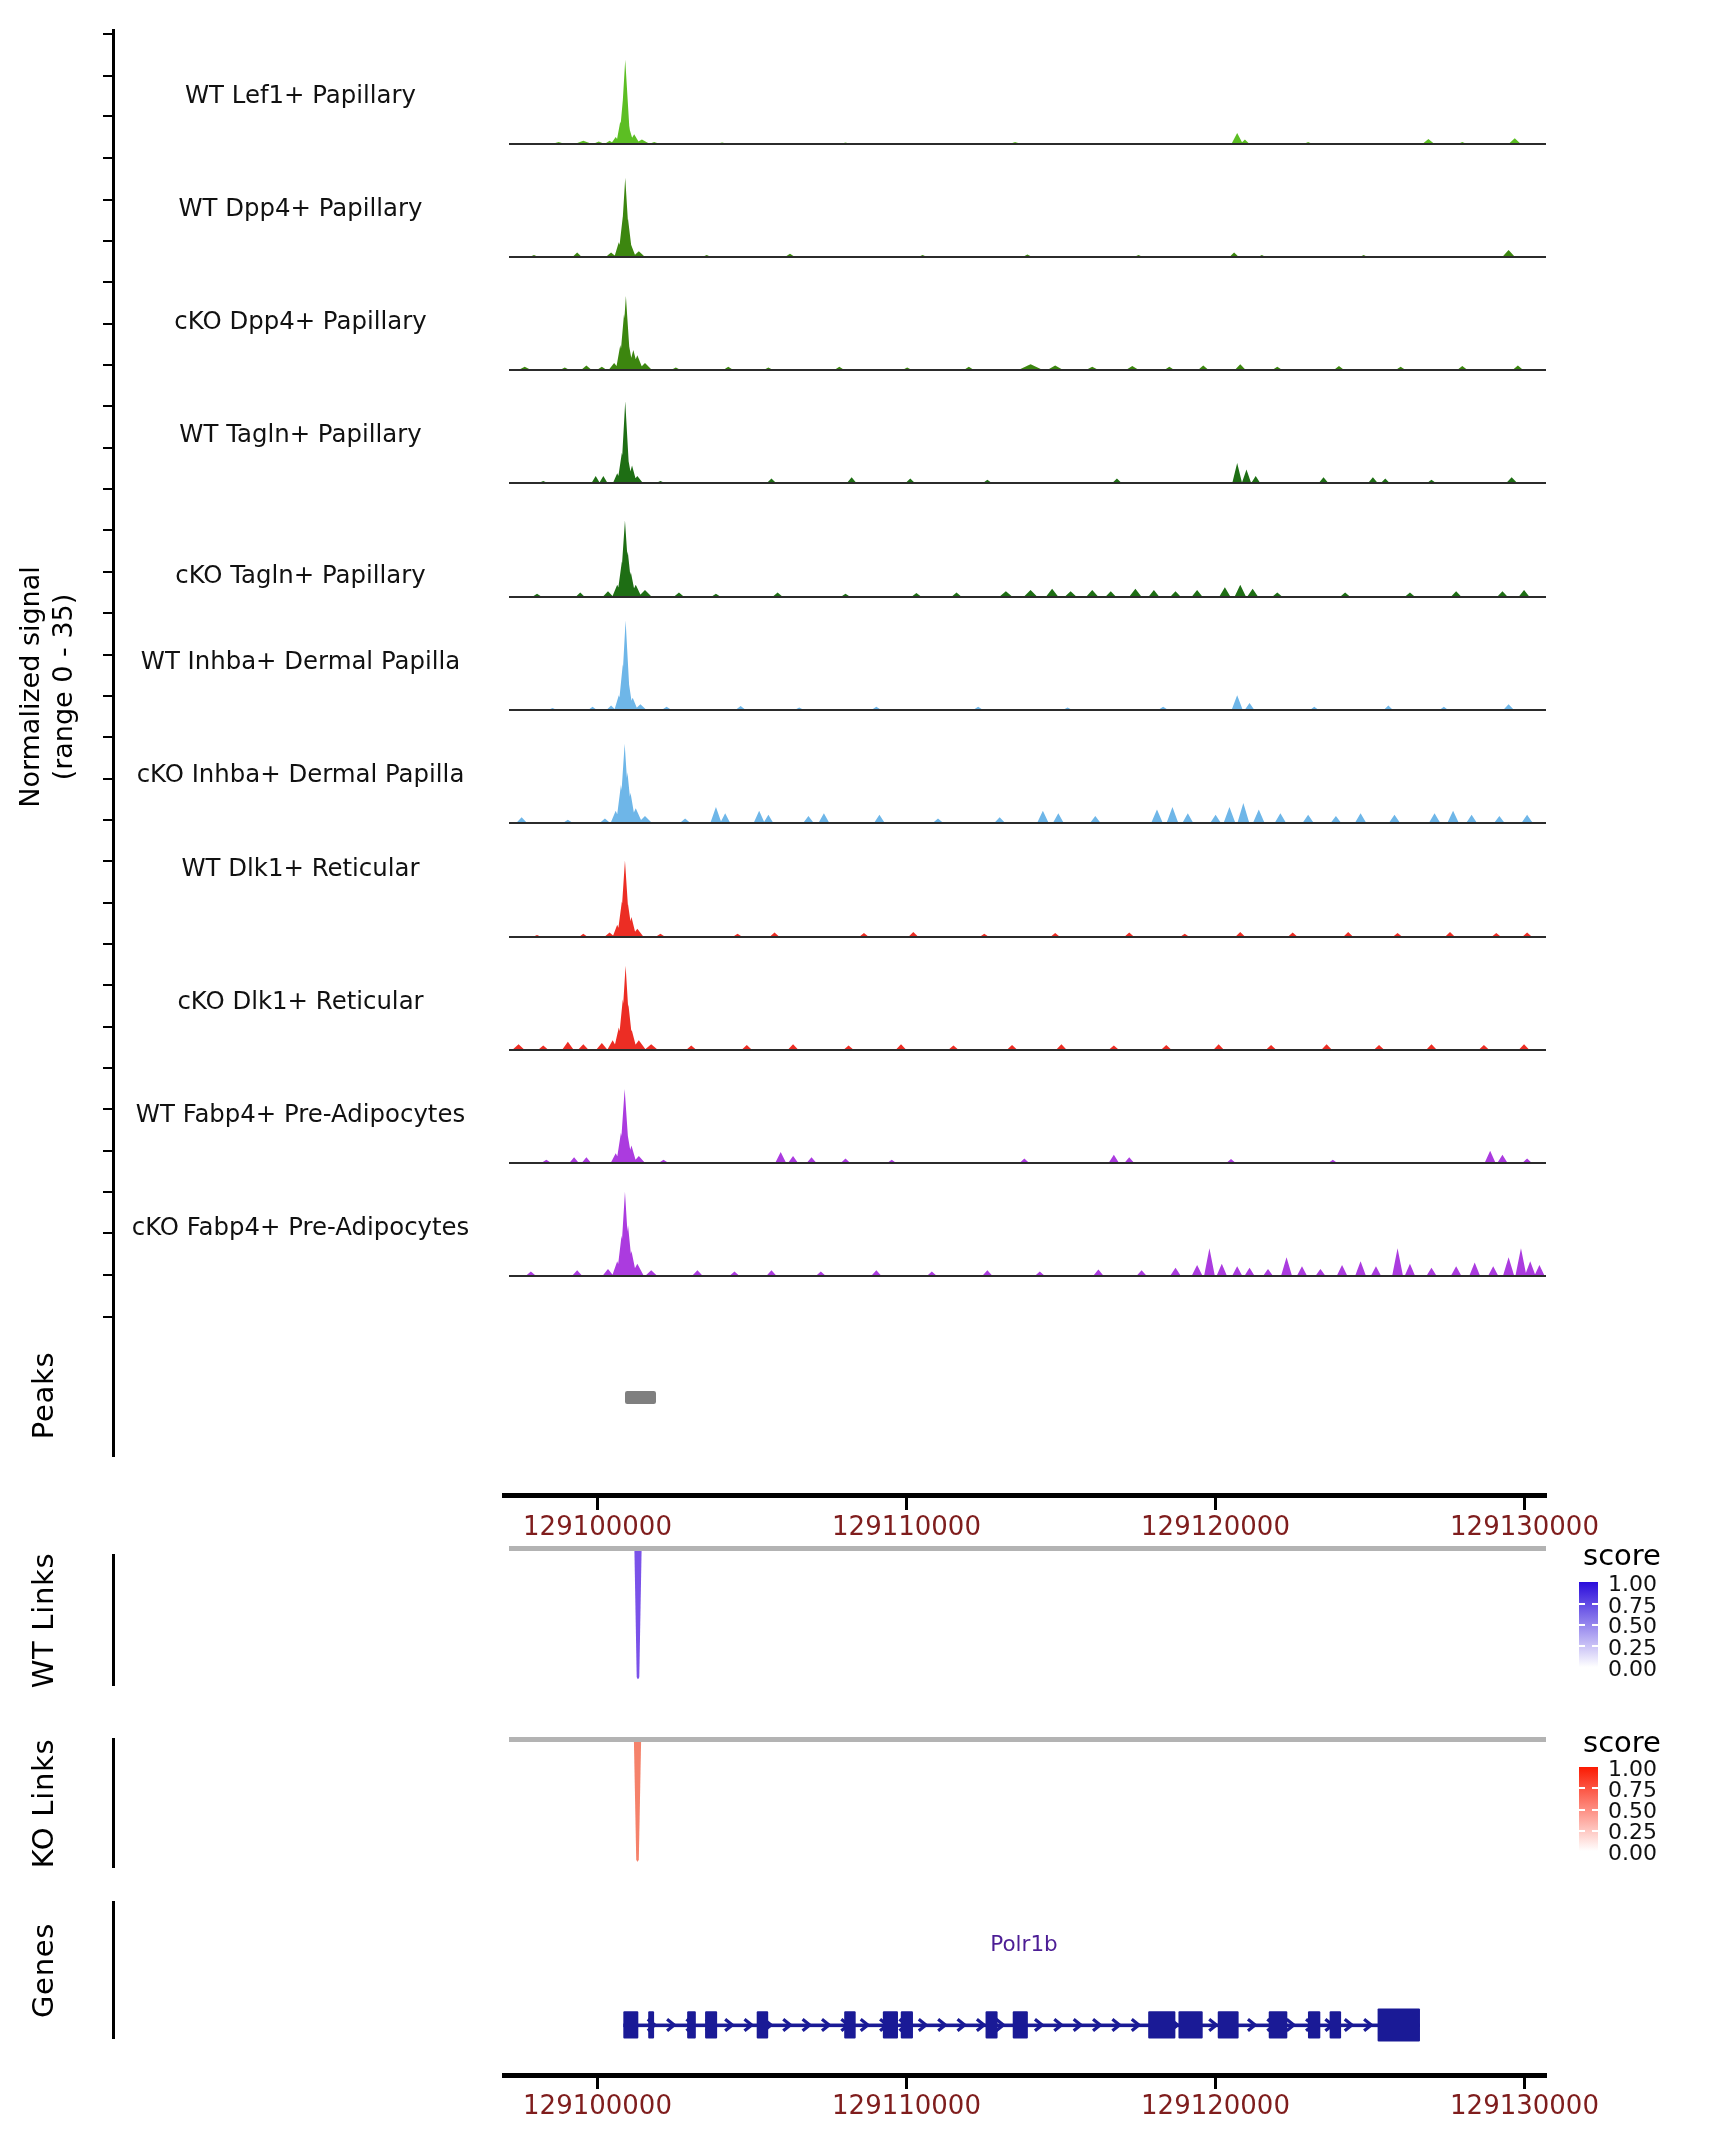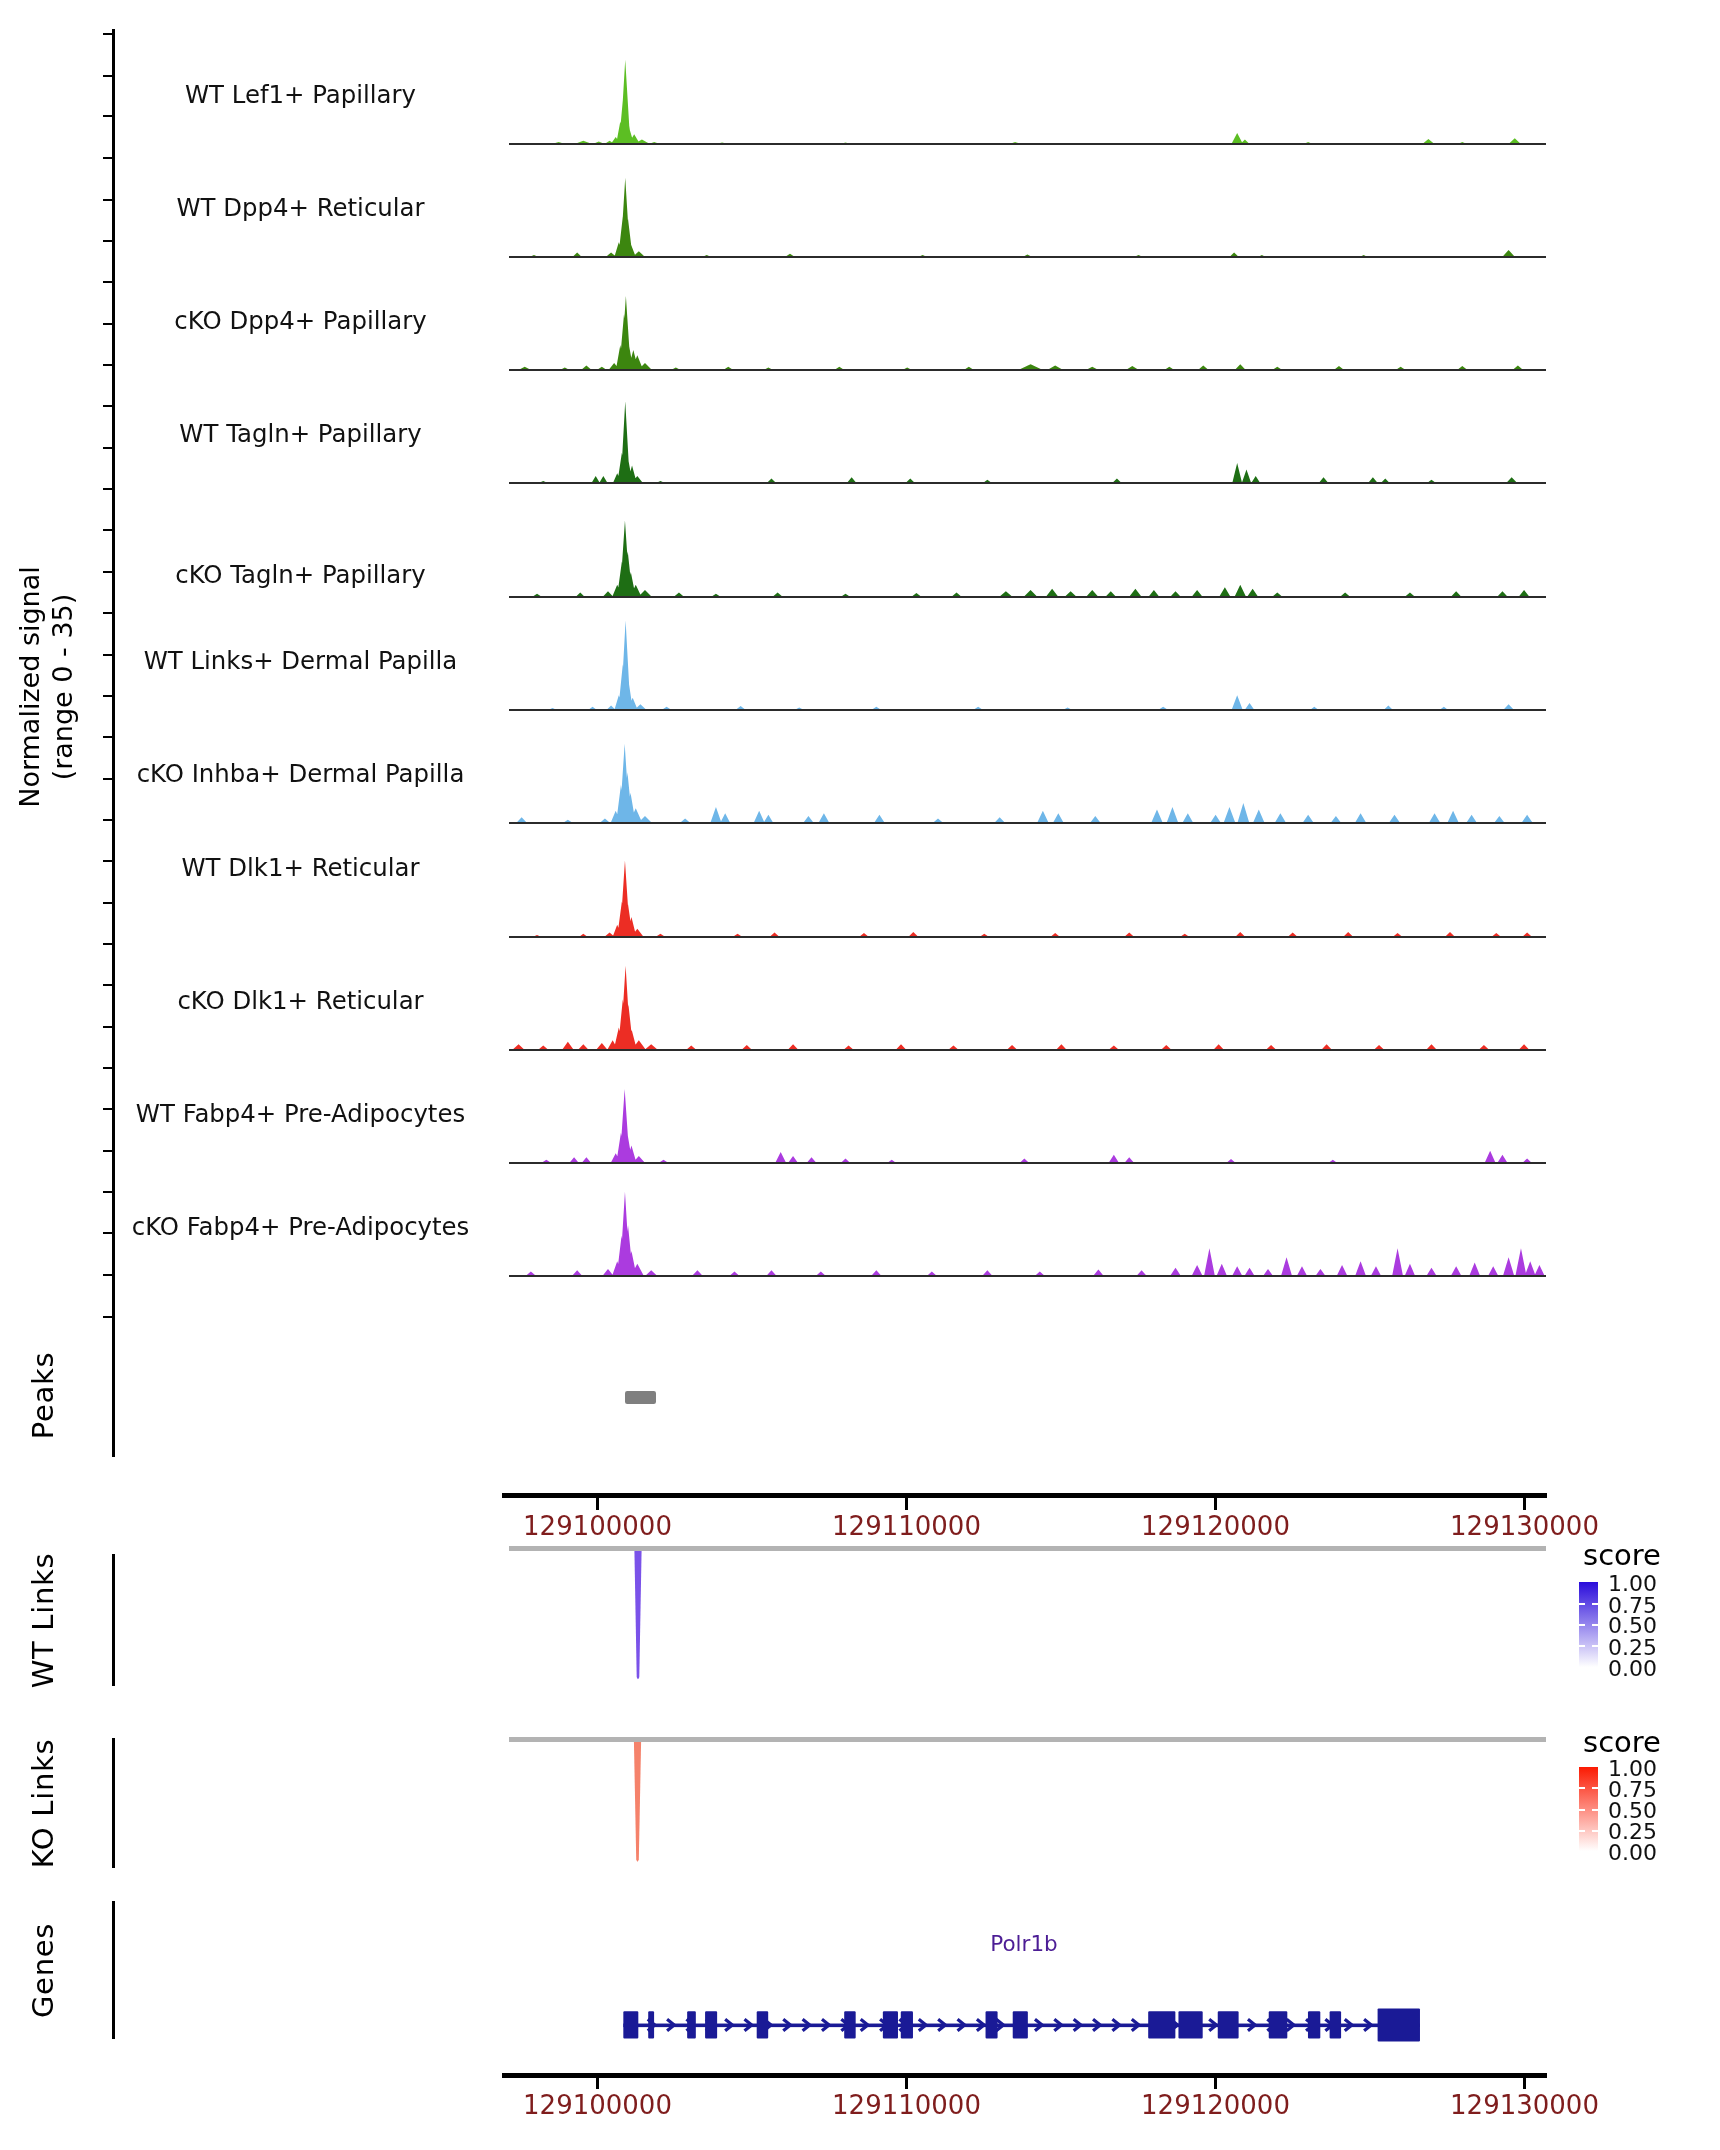--- a/index.html
+++ b/index.html
@@ -76,41 +76,41 @@
     <div>Normalized signal</div>
     <div>(range 0 - 35)</div>
   </div>
 
   <div id="tracks">
       <div class="track-label" style="top: 80px;">WT Lef1+ Papillary</div>
       <svg width="1032" height="93" class="track-svg" style="left: 513px; top: 52px;" viewBox="0 0 1440 130">
         <path d="M0,129.5L49.6,129.5L62.5,125.9L75.4,129.5L81.9,129.5L97.0,124.1L112.1,129.5L107.8,129.5L118.6,125.2L129.3,129.5L125.0,129.5L133.7,124.1L142.3,129.5L134.7,129.5L142.3,118.7L149.8,129.5L142.7,129.5L148.7,97.1L154.8,129.5L146.6,129.5L153.1,57.5L159.5,129.5L148.5,129.5L155.6,10.7L162.8,129.5L152.2,129.5L158.7,86.3L165.1,129.5L155.2,129.5L161.7,107.9L168.1,129.5L159.5,129.5L168.1,115.1L176.8,129.5L166.0,129.5L178.9,122.3L191.9,129.5L185.4,129.5L196.2,125.9L206.9,129.5L278.1,129.5L291.0,126.6L304.0,129.5L452.7,129.5L463.5,126.6L474.3,129.5L689.8,129.5L700.6,125.9L711.4,129.5L1002.4,129.5L1011.0,113.3L1019.6,129.5L1014.3,129.5L1021.8,122.3L1029.3,129.5L1101.6,129.5L1110.2,125.9L1118.8,129.5L1268.6,129.5L1278.3,121.6L1288.0,129.5L1317.1,129.5L1325.7,125.9L1334.4,129.5L1389.3,129.5L1399.0,120.5L1408.7,129.5L1440,129.5Z" fill="#5cbe23"></path>
       </svg>
       <div class="baseline" style="left: 509px; width: 1037px; top: 143px;"></div>
-      <div class="track-label" style="top: 193px;">WT Dpp4+ Reticular</div>
+      <div class="track-label" style="top: 193px;">WT Dpp4+ Papillary</div>
       <svg width="1032" height="93" class="track-svg" style="left: 513px; top: 165px;" viewBox="0 0 1440 130">
         <path d="M0,129.5L19.4,129.5L28.0,125.9L36.6,129.5L80.8,129.5L88.4,122.3L95.9,129.5L127.2,129.5L135.8,122.3L144.4,129.5L140.1,129.5L146.6,107.9L153.1,129.5L145.7,129.5L152.2,71.9L158.7,129.5L148.7,129.5L155.6,17.9L162.5,129.5L153.1,129.5L159.5,75.5L166.0,129.5L156.9,129.5L163.8,111.5L170.7,129.5L164.9,129.5L174.6,120.5L184.3,129.5L260.8,129.5L269.5,125.9L278.1,129.5L377.2,129.5L385.9,124.1L394.5,129.5L562.6,129.5L571.3,125.9L579.9,129.5L709.2,129.5L717.8,125.2L726.5,129.5L864.4,129.5L873.1,125.9L881.7,129.5L999.2,129.5L1006.7,122.3L1014.3,129.5L1038.0,129.5L1045.5,125.9L1053.1,129.5L1180.2,129.5L1187.8,125.9L1195.3,129.5L1380.7,129.5L1390.4,118.7L1400.1,129.5L1440,129.5Z" fill="#3c860f"></path>
       </svg>
       <div class="baseline" style="left: 509px; width: 1037px; top: 256px;"></div>
       <div class="track-label" style="top: 306px;">cKO Dpp4+ Papillary</div>
       <svg width="1032" height="93" class="track-svg" style="left: 513px; top: 278px;" viewBox="0 0 1440 130">
         <path d="M0,129.5L4.3,129.5L15.1,124.1L25.9,129.5L62.5,129.5L71.1,125.2L79.8,129.5L92.7,129.5L101.3,122.3L109.9,129.5L114.3,129.5L122.9,124.1L131.5,129.5L131.5,129.5L140.1,118.7L148.7,129.5L142.3,129.5L148.7,93.5L155.2,129.5L147.0,129.5L153.9,50.3L160.8,129.5L149.6,129.5L156.5,25.1L163.4,129.5L154.3,129.5L160.8,93.5L167.3,129.5L159.3,129.5L166.9,100.7L174.4,129.5L163.8,129.5L172.5,107.9L181.1,129.5L172.5,129.5L183.2,118.7L194.0,129.5L217.7,129.5L226.3,125.2L235.0,129.5L291.0,129.5L299.6,124.1L308.3,129.5L347.1,129.5L355.7,125.2L364.3,129.5L446.2,129.5L454.9,124.1L463.5,129.5L541.1,129.5L549.7,125.2L558.3,129.5L627.3,129.5L635.9,124.1L644.6,129.5L702.8,129.5L722.2,120.5L741.6,129.5L743.7,129.5L756.6,122.3L769.6,129.5L797.6,129.5L808.4,124.1L819.2,129.5L853.7,129.5L864.4,123.0L875.2,129.5L907.5,129.5L916.2,124.1L924.8,129.5L955.0,129.5L963.6,122.3L972.2,129.5L1006.7,129.5L1015.3,120.5L1024.0,129.5L1058.4,129.5L1067.1,124.1L1075.7,129.5L1144.7,129.5L1153.3,123.0L1161.9,129.5L1230.9,129.5L1239.5,124.1L1248.1,129.5L1317.1,129.5L1325.7,123.0L1334.4,129.5L1394.7,129.5L1403.4,122.3L1412.0,129.5L1440,129.5Z" fill="#3c860f"></path>
       </svg>
       <div class="baseline" style="left: 509px; width: 1037px; top: 369px;"></div>
       <div class="track-label" style="top: 419px;">WT Tagln+ Papillary</div>
       <svg width="1032" height="93" class="track-svg" style="left: 513px; top: 391px;" viewBox="0 0 1440 130">
         <path d="M0,129.5L32.3,129.5L41.0,125.9L49.6,129.5L107.8,129.5L114.3,118.7L120.7,129.5L118.6,129.5L125.0,118.7L131.5,129.5L138.0,129.5L144.4,115.1L150.9,129.5L144.4,129.5L150.9,86.3L157.4,129.5L149.2,129.5L155.6,14.3L162.1,129.5L153.1,129.5L159.5,93.5L166.0,129.5L158.2,129.5L165.1,104.3L172.0,129.5L163.8,129.5L172.5,118.7L181.1,129.5L196.2,129.5L204.8,125.9L213.4,129.5L352.5,129.5L360.0,122.3L367.5,129.5L464.6,129.5L472.1,120.5L479.6,129.5L546.5,129.5L554.0,122.3L561.6,129.5L654.3,129.5L661.8,124.1L669.3,129.5L835.3,129.5L842.9,122.3L850.4,129.5L1003.9,129.5L1011.0,100.7L1018.1,129.5L1017.1,129.5L1024.0,109.7L1030.9,129.5L1030.0,129.5L1036.9,118.7L1043.8,129.5L1124.2,129.5L1131.7,120.5L1139.3,129.5L1193.2,129.5L1200.7,120.5L1208.3,129.5L1210.9,129.5L1218.0,122.3L1225.1,129.5L1275.1,129.5L1282.6,124.1L1290.2,129.5L1386.1,129.5L1394.7,120.5L1403.4,129.5L1440,129.5Z" fill="#1e6e14"></path>
       </svg>
       <div class="baseline" style="left: 509px; width: 1037px; top: 482px;"></div>
       <div class="track-label" style="top: 533px; margin-top: 27px;">cKO Tagln+ Papillary</div>
       <svg width="1032" height="93" class="track-svg" style="left: 513px; top: 505px;" viewBox="0 0 1440 130">
         <path d="M0,129.5L23.7,129.5L32.3,124.1L41.0,129.5L85.1,129.5L92.7,122.3L100.2,129.5L122.9,129.5L131.5,120.5L140.1,129.5L136.9,129.5L144.4,111.5L152.0,129.5L144.0,129.5L150.9,79.1L157.8,129.5L147.9,129.5L155.2,21.5L162.5,129.5L152.2,129.5L159.1,64.7L166.0,129.5L156.3,129.5L163.4,93.5L170.5,129.5L161.7,129.5L170.3,111.5L178.9,129.5L172.5,129.5L183.2,118.7L194.0,129.5L222.0,129.5L230.7,122.3L239.3,129.5L273.8,129.5L282.4,124.1L291.0,129.5L360.0,129.5L368.6,122.3L377.2,129.5L454.9,129.5L463.5,124.1L472.1,129.5L554.0,129.5L562.6,123.0L571.3,129.5L610.1,129.5L618.7,122.3L627.3,129.5L676.9,129.5L687.7,120.5L698.4,129.5L711.4,129.5L722.2,118.7L732.9,129.5L742.6,129.5L752.3,116.9L762.0,129.5L768.5,129.5L778.2,120.5L787.9,129.5L798.7,129.5L808.4,118.7L818.1,129.5L825.6,129.5L834.3,120.5L842.9,129.5L859.0,129.5L868.7,116.9L878.4,129.5L886.0,129.5L894.6,118.7L903.2,129.5L916.2,129.5L924.8,120.5L933.4,129.5L946.3,129.5L955.0,118.7L963.6,129.5L985.1,129.5L993.8,115.1L1002.4,129.5L1006.7,129.5L1015.3,111.5L1024.0,129.5L1024.0,129.5L1032.6,116.9L1041.2,129.5L1058.4,129.5L1067.1,122.3L1075.7,129.5L1153.3,129.5L1161.9,122.3L1170.5,129.5L1243.8,129.5L1252.5,122.3L1261.1,129.5L1308.5,129.5L1317.1,120.5L1325.7,129.5L1373.2,129.5L1381.8,120.5L1390.4,129.5L1403.4,129.5L1412.0,118.7L1420.6,129.5L1440,129.5Z" fill="#1e6e14"></path>
       </svg>
       <div class="baseline" style="left: 509px; width: 1037px; top: 596px;"></div>
-      <div class="track-label" style="top: 646px;">WT Links+ Dermal Papilla</div>
+      <div class="track-label" style="top: 646px;">WT Inhba+ Dermal Papilla</div>
       <svg width="1032" height="93" class="track-svg" style="left: 513px; top: 618px;" viewBox="0 0 1440 130">
         <path d="M0,129.5L45.3,129.5L53.9,125.9L62.5,129.5L102.4,129.5L109.9,124.1L117.5,129.5L128.3,129.5L135.8,122.3L143.4,129.5L140.1,129.5L146.6,107.9L153.1,129.5L145.7,129.5L152.2,64.7L158.7,129.5L149.2,129.5L156.1,3.5L163.0,129.5L153.5,129.5L160.0,86.3L166.4,129.5L158.4,129.5L166.0,111.5L173.5,129.5L167.1,129.5L176.8,120.5L186.5,129.5L204.8,129.5L213.4,124.1L222.0,129.5L308.3,129.5L316.9,123.0L325.5,129.5L390.2,129.5L398.8,125.2L407.4,129.5L498.0,129.5L506.6,124.1L515.2,129.5L640.2,129.5L648.9,124.1L657.5,129.5L765.3,129.5L773.9,125.2L782.5,129.5L898.9,129.5L907.5,124.1L916.2,129.5L1002.8,129.5L1011.0,107.9L1019.2,129.5L1020.7,129.5L1028.3,118.7L1035.8,129.5L1111.3,129.5L1118.8,124.1L1126.3,129.5L1214.7,129.5L1222.3,122.3L1229.8,129.5L1292.3,129.5L1299.9,124.1L1307.4,129.5L1381.8,129.5L1390.4,120.5L1399.0,129.5L1440,129.5Z" fill="#6eb6e8"></path>
       </svg>
       <div class="baseline" style="left: 509px; width: 1037px; top: 709px;"></div>
       <div class="track-label" style="top: 759px;">cKO Inhba+ Dermal Papilla</div>
       <svg width="1032" height="93" class="track-svg" style="left: 513px; top: 731px;" viewBox="0 0 1440 130">
         <path d="M0,129.5L2.2,129.5L10.8,120.5L19.4,129.5L66.8,129.5L75.4,124.1L84.1,129.5L118.6,129.5L127.2,122.3L135.8,129.5L134.7,129.5L142.3,111.5L149.8,129.5L142.7,129.5L149.6,75.5L156.5,129.5L147.4,129.5L154.8,17.9L162.1,129.5L151.5,129.5L158.7,57.5L165.8,129.5L155.6,129.5L163.0,86.3L170.3,129.5L160.6,129.5L170.3,107.9L180.0,129.5L172.5,129.5L183.2,118.7L194.0,129.5L230.7,129.5L239.3,122.3L247.9,129.5L274.2,129.5L282.4,106.1L290.6,129.5L287.8,129.5L295.3,115.1L302.9,129.5L334.6,129.5L342.8,111.5L350.9,129.5L348.1,129.5L355.7,116.9L363.2,129.5L403.5,129.5L411.7,118.7L419.9,129.5L425.1,129.5L433.3,115.1L441.5,129.5L502.7,129.5L510.9,116.9L519.1,129.5L584.2,129.5L592.8,122.3L601.4,129.5L670.4,129.5L679.0,120.5L687.7,129.5L730.8,129.5L739.4,111.5L748.0,129.5L752.8,129.5L761.0,115.1L769.1,129.5L804.5,129.5L812.7,118.7L820.9,129.5L890.3,129.5L898.9,109.7L907.5,129.5L911.9,129.5L920.5,106.1L929.1,129.5L933.8,129.5L942.0,115.1L950.2,129.5L972.6,129.5L980.8,116.9L989.0,129.5L991.6,129.5L1000.2,106.1L1008.9,129.5L1011.0,129.5L1019.6,100.7L1028.3,129.5L1032.6,129.5L1041.2,109.7L1049.8,129.5L1062.8,129.5L1071.4,115.1L1080.0,129.5L1101.6,129.5L1110.2,116.9L1118.8,129.5L1140.8,129.5L1149.0,118.7L1157.2,129.5L1174.9,129.5L1183.5,115.1L1192.1,129.5L1222.3,129.5L1230.9,116.9L1239.5,129.5L1278.3,129.5L1286.9,115.1L1295.6,129.5L1304.2,129.5L1312.8,111.5L1321.4,129.5L1330.5,129.5L1338.7,116.9L1346.9,129.5L1369.3,129.5L1377.5,118.7L1385.7,129.5L1407.7,129.5L1416.3,116.9L1424.9,129.5L1440,129.5Z" fill="#6eb6e8"></path>
       </svg>
       <div class="baseline" style="left: 509px; width: 1037px; top: 822px;"></div>
       <div class="track-label" style="top: 853px;">WT Dlk1+ Reticular</div>

